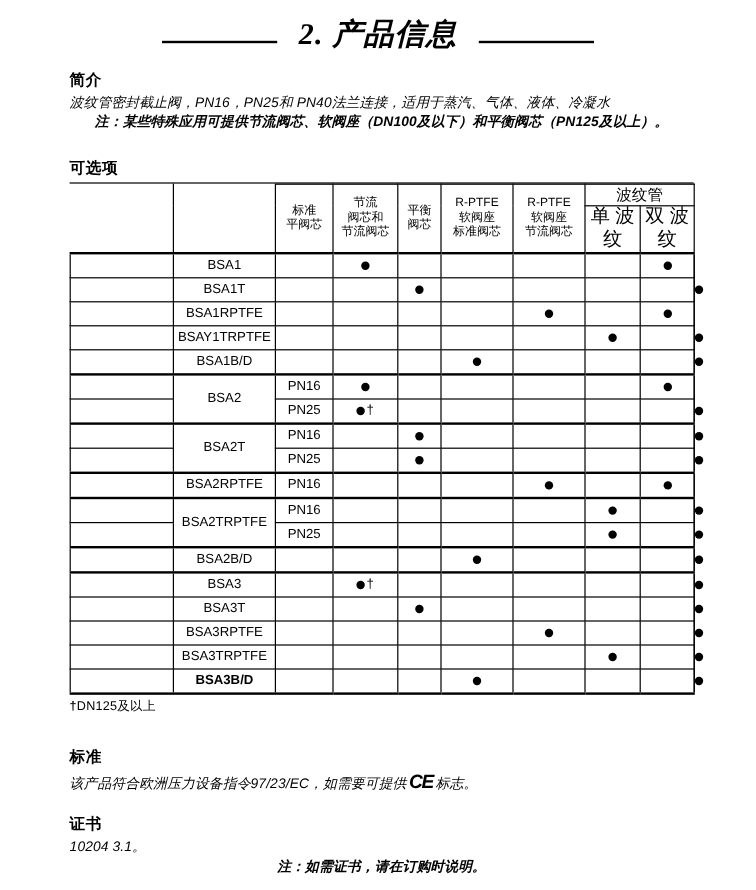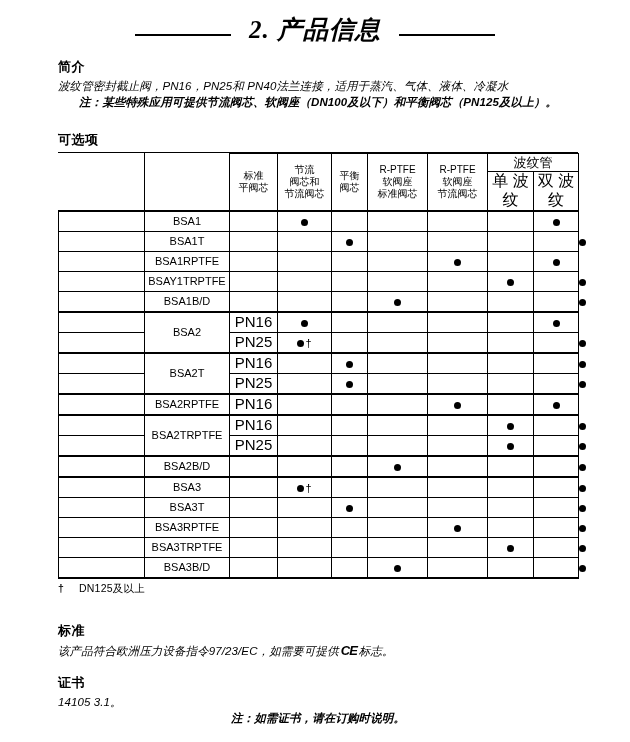--- a/index.html
+++ b/index.html
@@ -121,21 +121,21 @@
     text-align: left;
     padding: 3px 0 3px 5px;
     font-size: 11px;
     border-left: none;
     white-space: nowrap;
     margin-top: 27px;
   }
   td.pn {
     text-align: left;
     padding: 3px 0 3px 5px;
-    font-size: 15px;
+    font-size: 11px;
     white-space: nowrap;
     border-left: none;
     border-right: 1px solid #000;
   }
   td.spacer {
     border: none;
   }
   td.dotcell {
     height: 19px;
   }
@@ -147,34 +147,34 @@
     background: #000;
     vertical-align: middle;
   }
   .dag {
     font-size: 11px;
     vertical-align: middle;
     line-height: 1;
     padding-left: 1px;
   }
   tr.thick > td { border-top: 2.5px solid #000; }
-  tr.thickend > td { border-bottom: 2.5px solid #000; }
+  tr.thickend > td { border-bottom: 2.5px solid #000; font-weight: bold; }
 
   .footnote {
     padding: 3px 52px 0 58px;
     font-size: 10.5px;
     font-weight: bold;
     letter-spacing: 0.2px;
   }
-  .footnote .fn-txt { font-weight: normal; margin-left: 15px; }
+  .footnote .fn-txt { font-weight: normal; }
 
   .ce-mark {
     font-family: "Liberation Sans", sans-serif;
     font-weight: bold;
-    font-size: 13px;
+    font-size: 16px;
     letter-spacing: -1px;
     padding: 0 2px;
   }
   .spacer-gap { height: 12px; }
 </style>
 </head>
 <body>
 
 <div class="page">
 
@@ -469,17 +469,17 @@
 
   <div class="spacer-gap"></div>
 
   <div class="section">
     <div class="sec-head">标准</div>
     <div class="para"><span>该产品符合欧洲压力设备指令97/23/EC，如需要可提供</span><span class="ce-mark">CE</span><span>标志。</span></div>
   </div>
 
   <div class="section">
     <div class="sec-head">证书</div>
-    <div class="para">14105 3.1。</div>
+    <div class="para">10204 3.1。</div>
     <div class="para note">注：如需证书，请在订购时说明。</div>
   </div>
 
 </div>
 
 </body></html>

